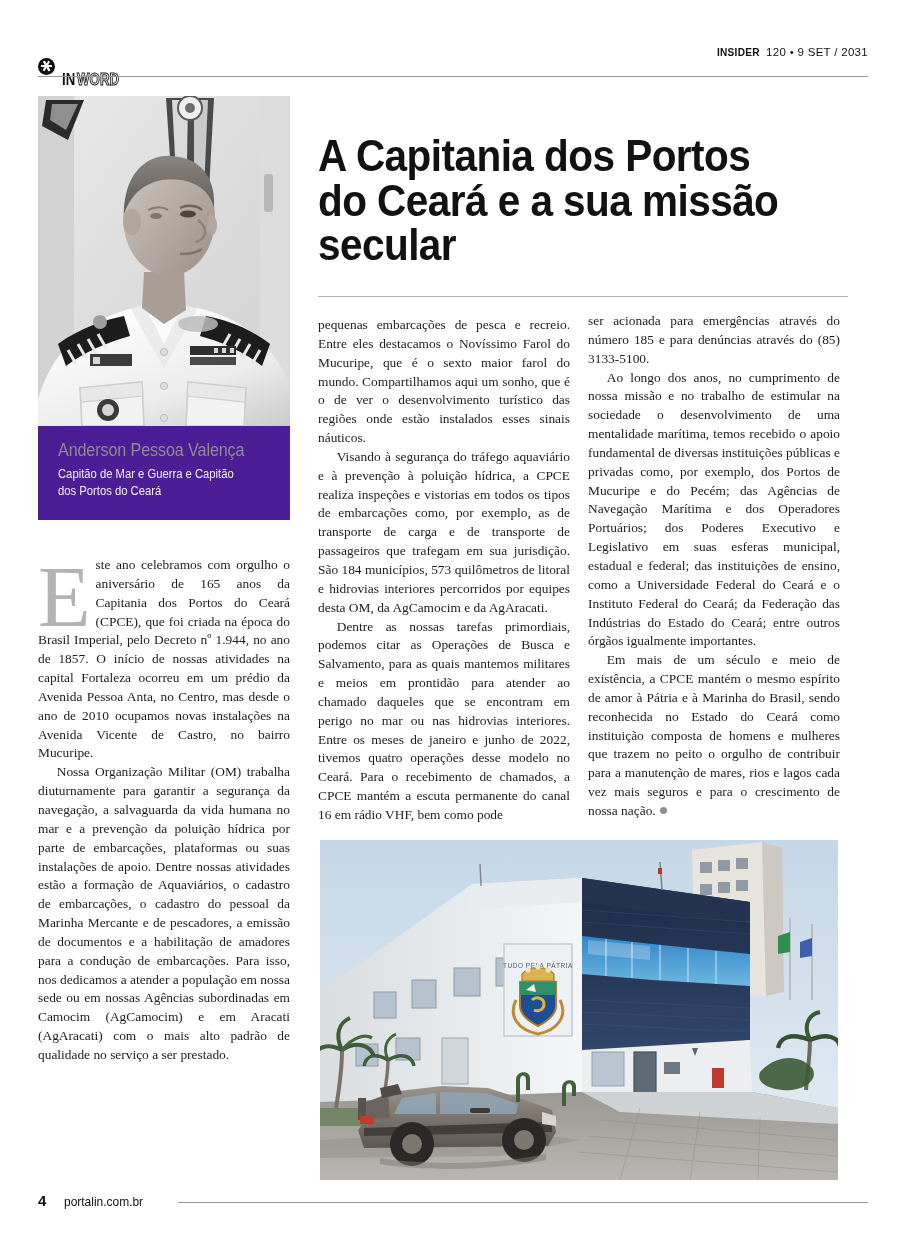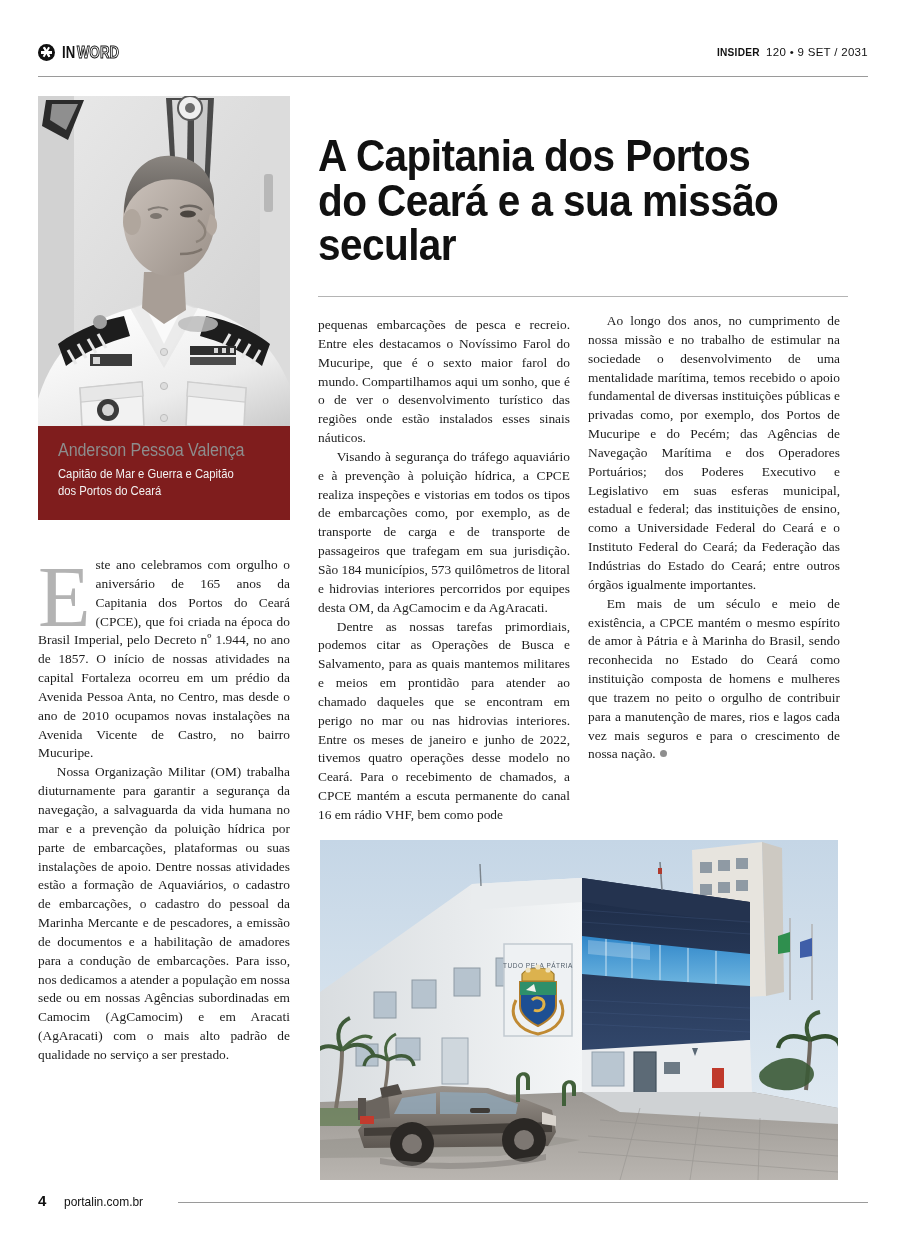--- a/index.html
+++ b/index.html
@@ -68,20 +68,21 @@
     background: #fff;
     transform: rotate(-60deg);
     display: block;
   }
   .brand-text {
     font-family: "Liberation Sans", sans-serif;
     font-size: 16px;
     letter-spacing: 0.2px;
     line-height: 1;
     white-space: nowrap;
+    margin-top: 28px;
   }
   .brand-in {
     font-weight: bold;
     color: #111;
     transform: scaleX(0.82);
     display: inline-block;
     transform-origin: left center;
   }
   .brand-word {
     font-weight: bold;
@@ -139,21 +140,21 @@
     left: 0; top: 0;
     width: 252px; height: 330px;
     overflow: hidden;
     background: #d9d9d9;
   }
   .caption-box {
     position: absolute;
     left: 0; bottom: 0;
     width: 252px;
     height: 94px;
-    background: #7f1d1d;
+    background: #4c1d95;
   }
   .caption-name {
     position: absolute;
     left: 20px; top: 14px;
     font-family: "Liberation Sans", sans-serif;
     font-size: 17.5px;
     color: #8d8d8d;
     letter-spacing: -0.1px;
     transform: scaleX(0.92);
     transform-origin: left top;
@@ -410,20 +411,21 @@
     <p><span>Nossa Organização Militar (OM) trabalha diuturnamente para garantir a segurança da navegação, a salvaguarda da vida humana no mar e a prevenção da poluição hídrica por parte de embarcações, plataformas ou suas instalações de apoio. Dentre nossas atividades estão a formação de Aquaviários, o cadastro de embarcações, o cadastro do pessoal da Marinha Mercante e de pescadores, a emissão de documentos e a habilitação de amadores para a condução de embarcações. Para isso, nos dedicamos a atender a população em nossa sede ou em nossas Agências subordinadas em Camocim (AgCamocim) e em Aracati (AgAracati) com o mais alto padrão de qualidade no serviço a ser prestado.</span></p>
   </div>
 
   <div class="col" id="col2">
     <p class="first"><span>pequenas embarcações de pesca e recreio. Entre eles destacamos o Novíssimo Farol do Mucuripe, que é o sexto maior farol do mundo. Compartilhamos aqui um sonho, que é  o de ver o desenvolvimento turístico das regiões onde estão instalados esses sinais náuticos.</span></p>
     <p><span>Visando à segurança do tráfego aquaviário e à prevenção à poluição hídrica, a CPCE realiza inspeções e vistorias em todos os tipos de embarcações como, por exemplo, as de transporte de carga e de transporte de passageiros que trafegam em sua jurisdição. São 184 municípios, 573 quilômetros de litoral e hidrovias interiores percorridos por equipes desta OM, da AgCamocim e da AgAracati.</span></p>
     <p><span>Dentre as nossas tarefas primordiais, podemos citar as Operações de Busca e Salvamento, para as quais mantemos militares e meios em prontidão para atender ao chamado daqueles que se encontram em perigo no mar ou nas hidrovias interiores. Entre os meses de janeiro e junho de 2022, tivemos quatro operações desse modelo no Ceará. Para o recebimento de chamados, a CPCE mantém a escuta permanente do canal 16 em rádio VHF, bem como pode</span></p>
   </div>
 
   <div class="col" id="col3">
+    <p class="first"><span>ser acionada para emergências através do número 185 e para denúncias através do (85) 3133-5100.</span></p>
     <p><span>Ao longo dos anos, no cumprimento de nossa missão e no trabalho de estimular na sociedade o desenvolvimento de uma mentalidade marítima, temos recebido o apoio fundamental de diversas instituições públicas e privadas como, por exemplo, dos Portos de Mucuripe e do Pecém; das Agências de Navegação Marítima e dos Operadores Portuários; dos Poderes Executivo e Legislativo em suas esferas municipal, estadual e federal; das instituições de ensino, como a Universidade Federal do Ceará e o Instituto Federal do Ceará; da Federação das Indústrias do Estado do Ceará; entre outros órgãos igualmente importantes.</span></p>
     <p><span>Em mais de um século e meio de existência, a CPCE mantém o mesmo espírito de amor à Pátria e à Marinha do Brasil, sendo reconhecida no Estado do Ceará como instituição composta de homens e mulheres que trazem no peito o orgulho de contribuir para a manutenção de mares, rios e lagos cada vez mais seguros e para o crescimento de nossa nação.</span><span class="endmark"></span></p>
   </div>
 
   <div class="building-photo">
     <svg width="518" height="340" viewBox="0 0 518 340" preserveAspectRatio="none">
       <defs>
         <linearGradient id="sky" x1="0" y1="0" x2="0" y2="1">
           <stop offset="0%" stop-color="#c5d6e6"></stop>
           <stop offset="100%" stop-color="#e6eef4"></stop>

